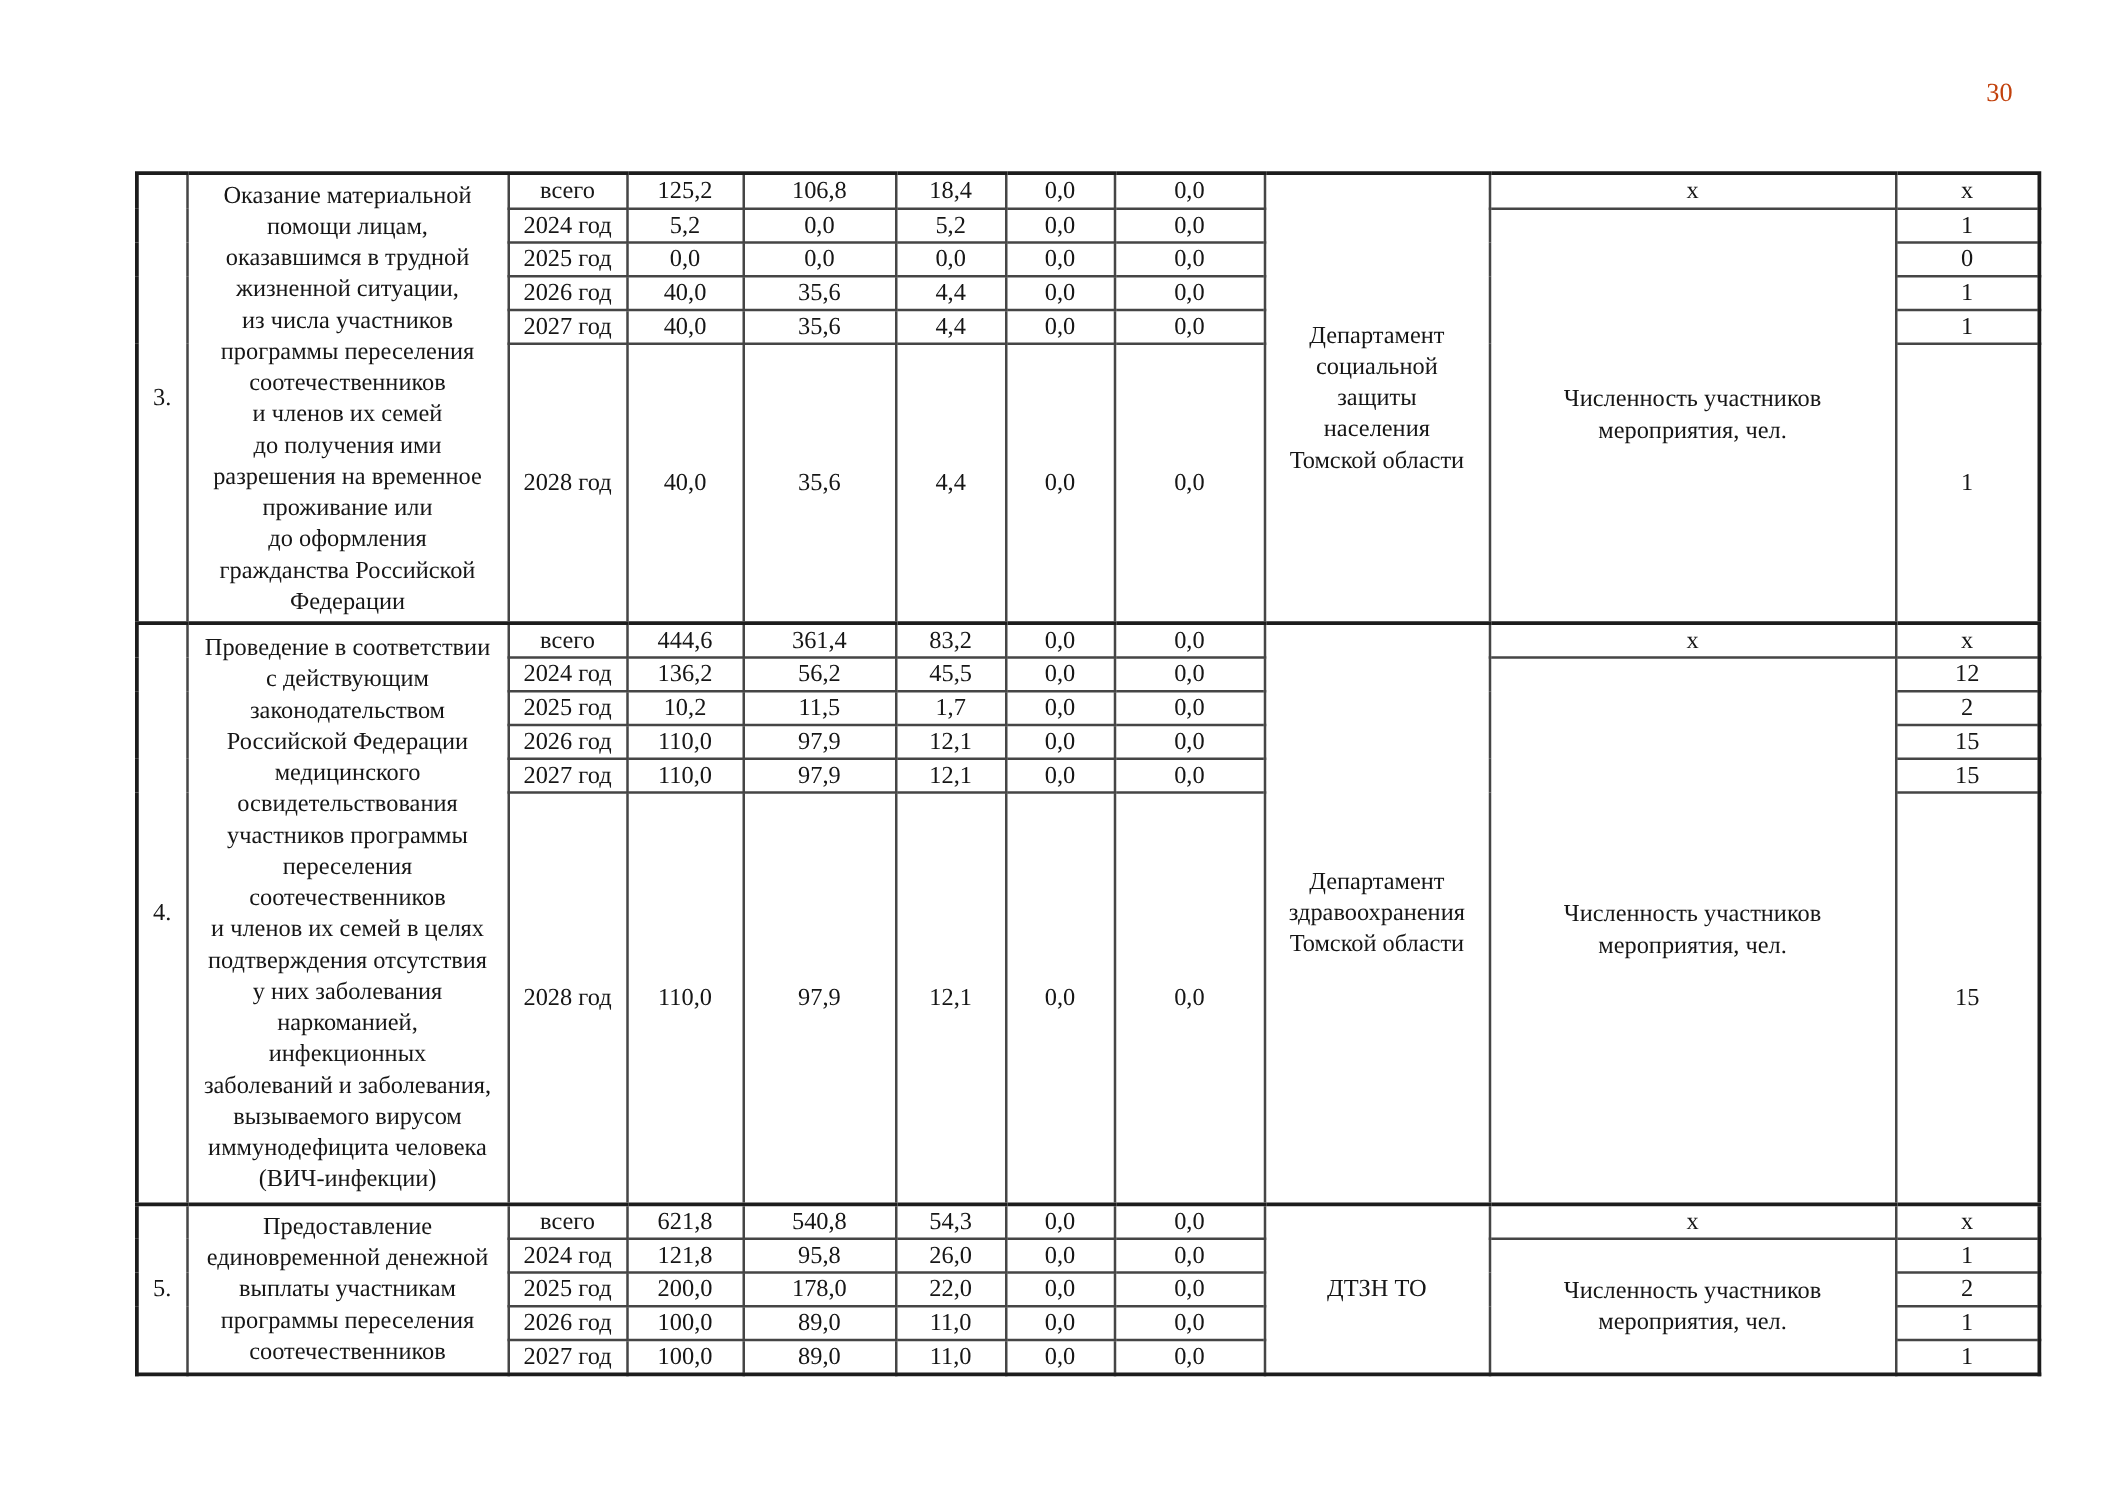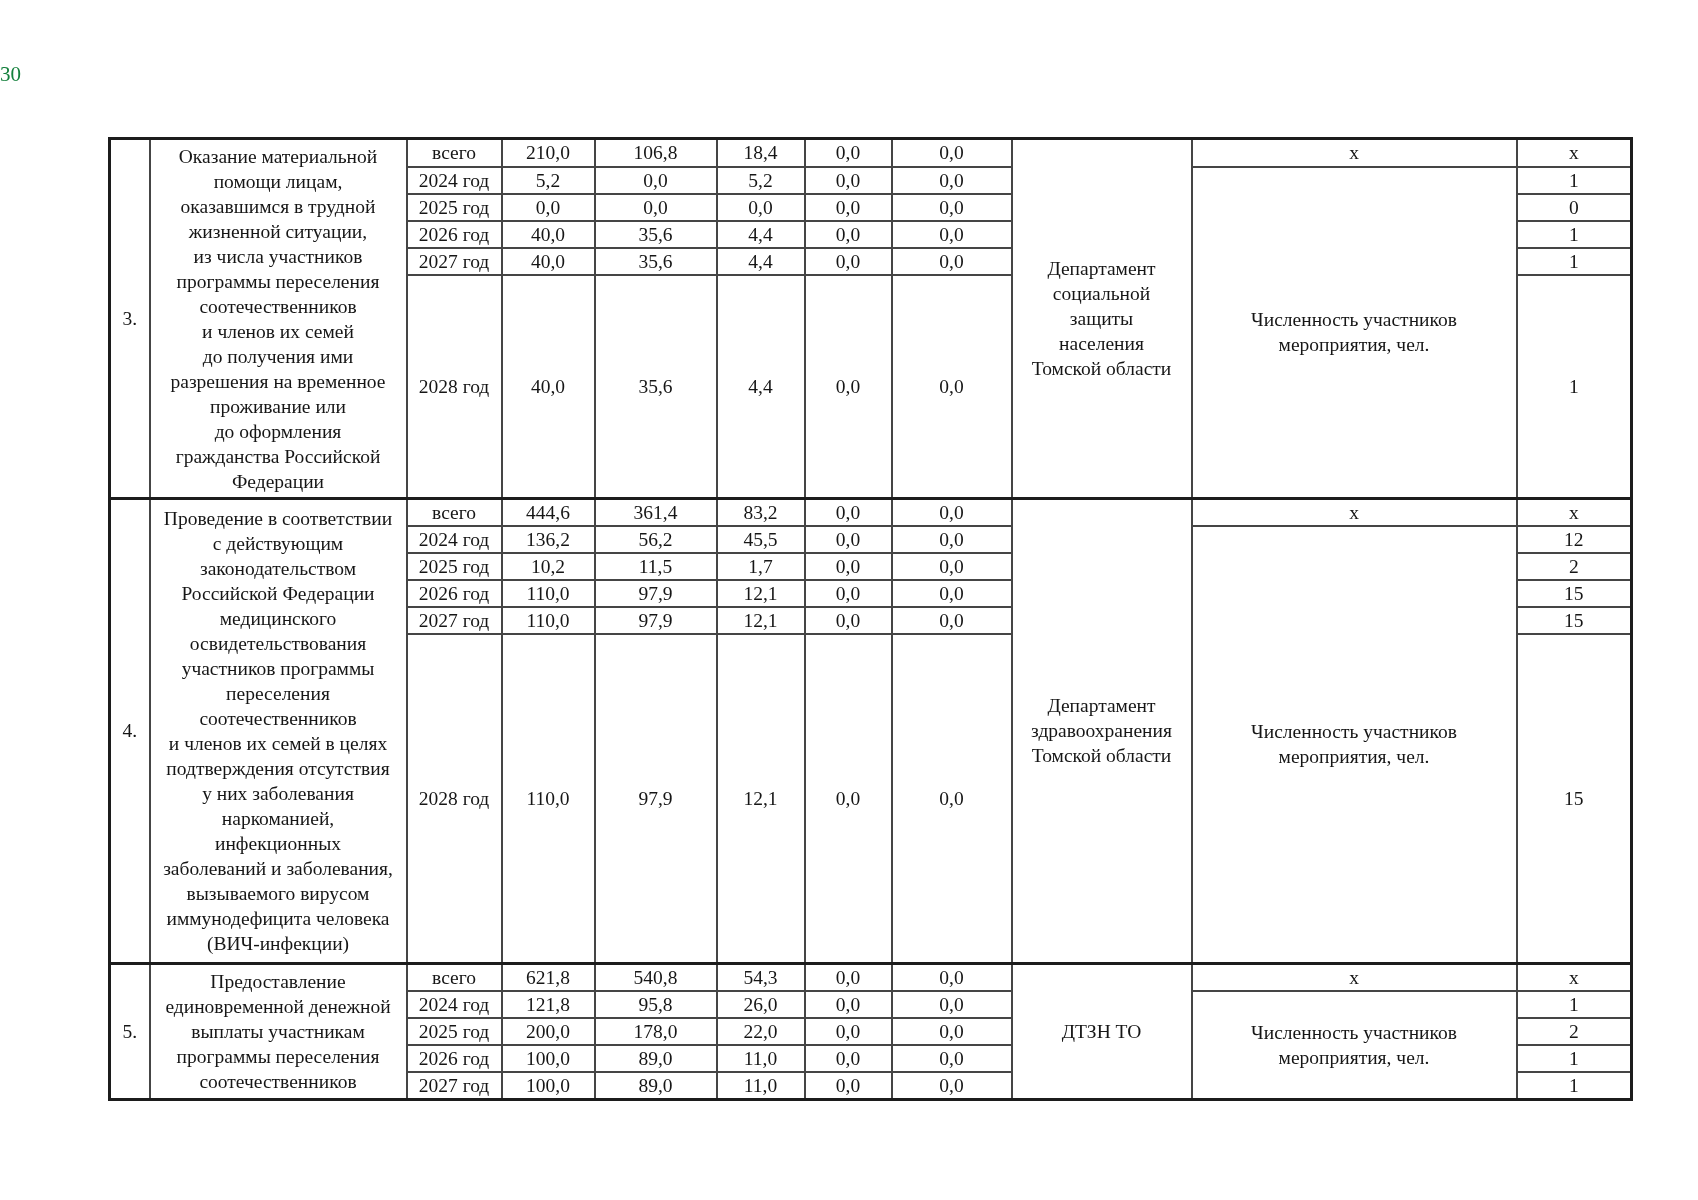--- a/index.html
+++ b/index.html
@@ -10,23 +10,23 @@
     background: #ffffff;
     font-family: "Liberation Serif", "DejaVu Serif", serif;
     color: #1a1a1a;
     overflow: hidden;
   }
   .page-number {
     position: absolute;
     top: 62px;
     left: 0;
     width: 1610px;
-    text-align: left;
+    text-align: right;
     font-size: 21px;
-    color: #15803d;
+    color: #c2410c;
   }
   table.doc-table {
     position: absolute;
     left: 108px;
     top: 137px;
     width: 1522px;
     border-collapse: collapse;
     table-layout: fixed;
     border: 3px solid #1c1c1c;
     font-size: 19.5px;
@@ -90,21 +90,21 @@
 программы переселения
 соотечественников
 и членов их семей
 до получения ими
 разрешения на временное
 проживание или
 до оформления
 гражданства Российской
 Федерации</td>
       <td class="c-year">всего</td>
-      <td class="c-n">210,0</td>
+      <td class="c-n">125,2</td>
       <td class="c-n">106,8</td>
       <td class="c-n">18,4</td>
       <td class="c-n">0,0</td>
       <td class="c-n">0,0</td>
       <td class="c-dept" rowspan="6">Департамент
 социальной
 защиты
 населения
 Томской области</td>
       <td class="c-xhdr">х</td>

